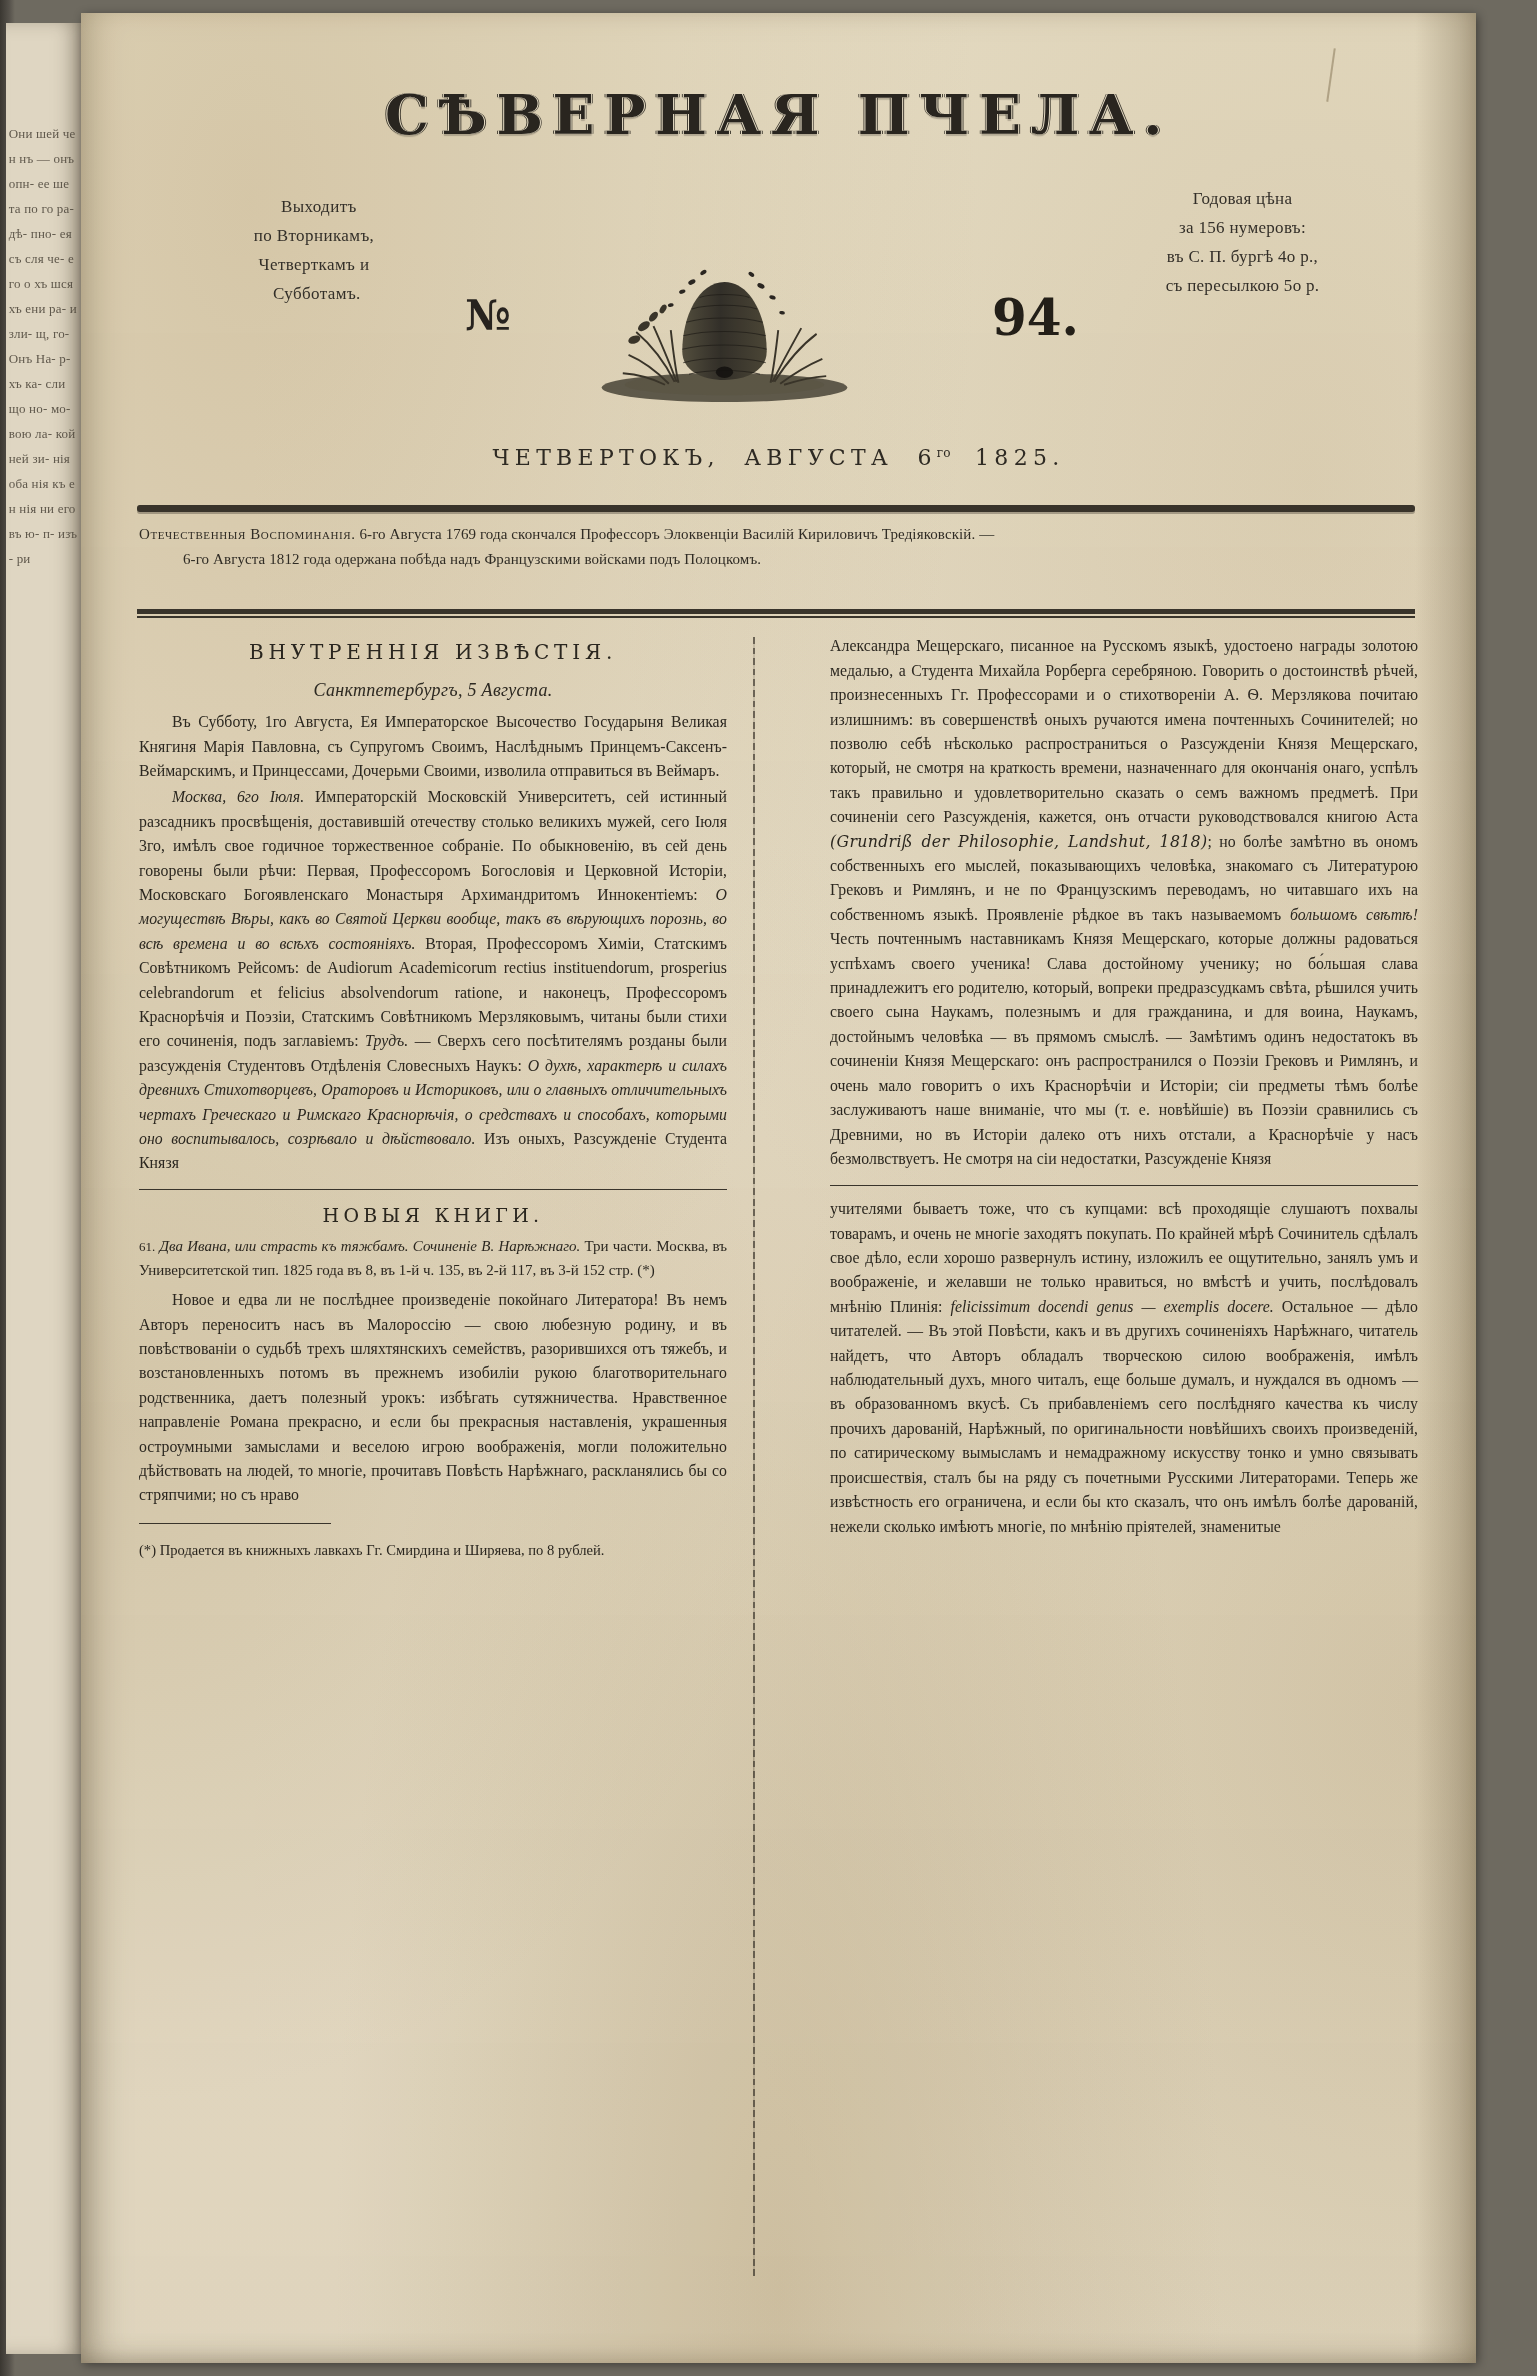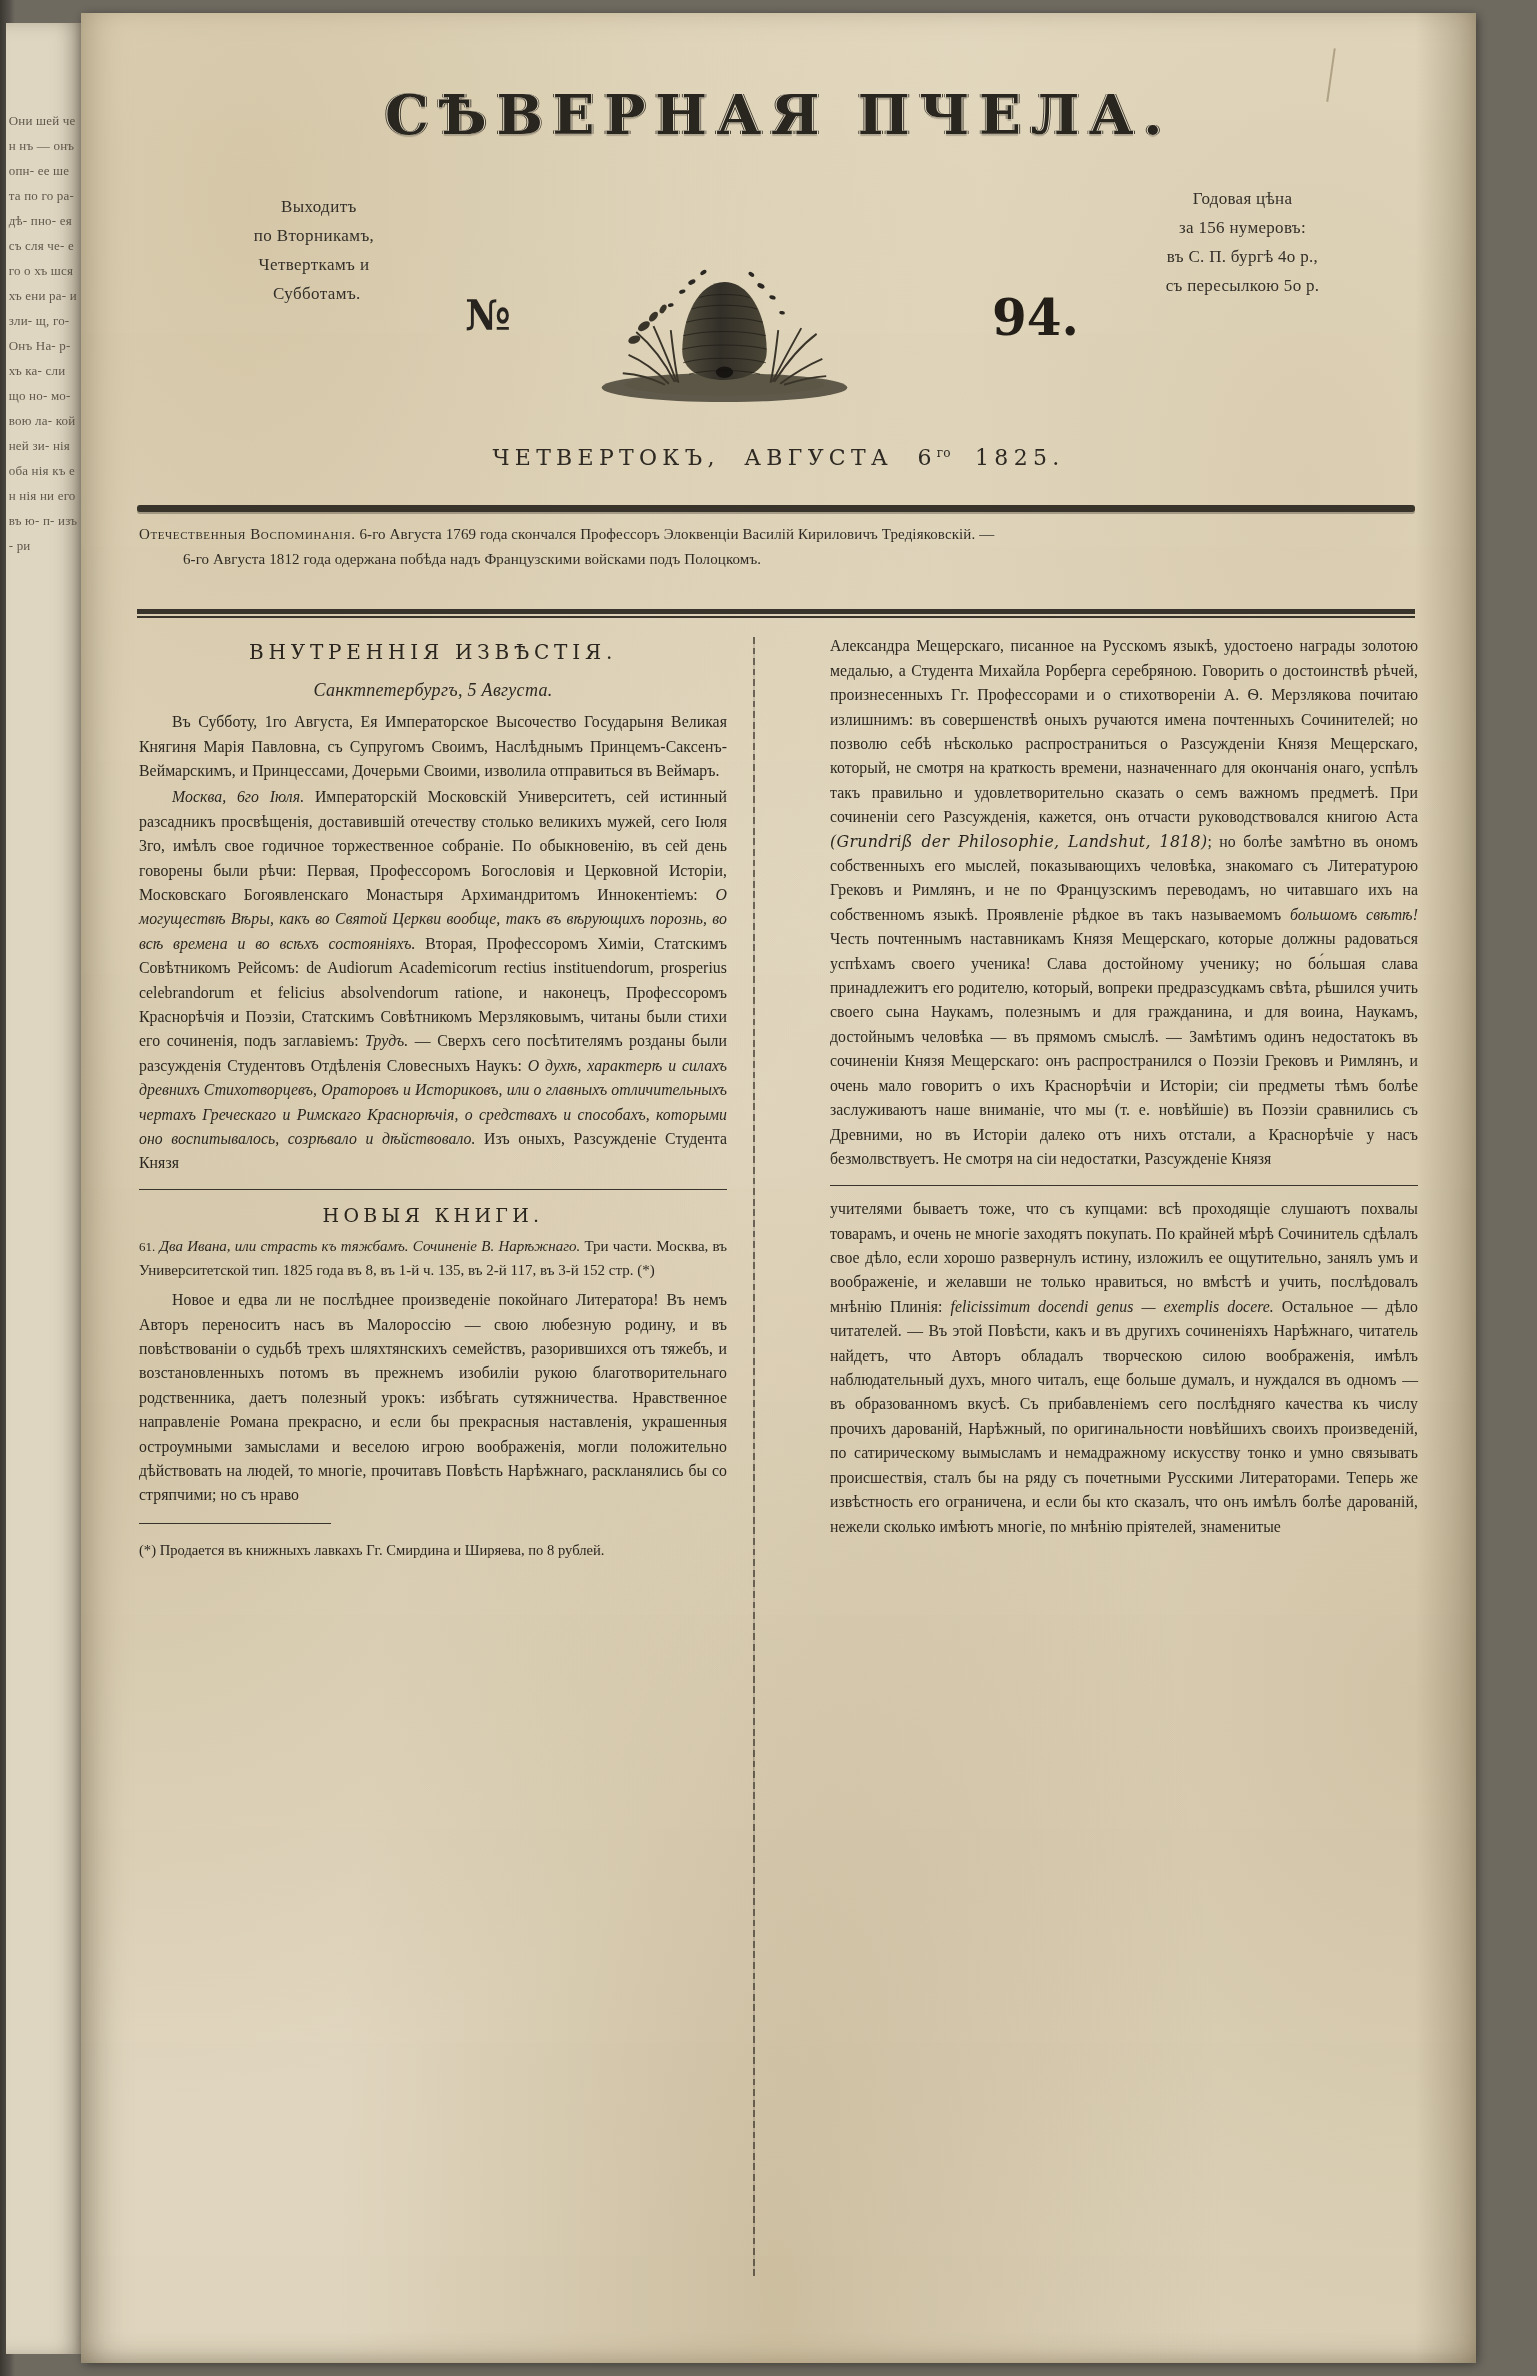--- a/index.html
+++ b/index.html
@@ -16,21 +16,21 @@
   
   .gutter-dark{position:absolute;left:0;top:0;width:15.4px;height:100%;
     background:linear-gradient(90deg,#3a3731 0%,#55514a 60%,#6e6a60 100%);}
 
   
   .facing-page{position:absolute;left:5.8px;top:23px;width:75px;height:2331px;
     background:#dfd6c2;
     box-shadow:inset -13.4px 0 21px -7.7px rgba(60,50,35,.55);
     overflow:hidden;}
   .facing-page .ftext{
-    position:absolute;left:2.9px;top:85px;width:69px;
+    position:absolute;left:2.9px;top:98px;width:69px;
     font-size:13px;line-height:25px;color:#4a4338;
     letter-spacing:0.2px;word-break:break-all;opacity:.86;
     font-family:"Liberation Serif",serif;}
 
   
   .sheet{position:absolute;left:81px;top:13.4px;width:1395px;height:2350px;
     background:#ece3cd;
     box-shadow:
       inset 25px 0 38px -17.3px rgba(90,76,52,.55),
       inset -9.6px 0 25px -11.5px rgba(90,76,52,.30),

